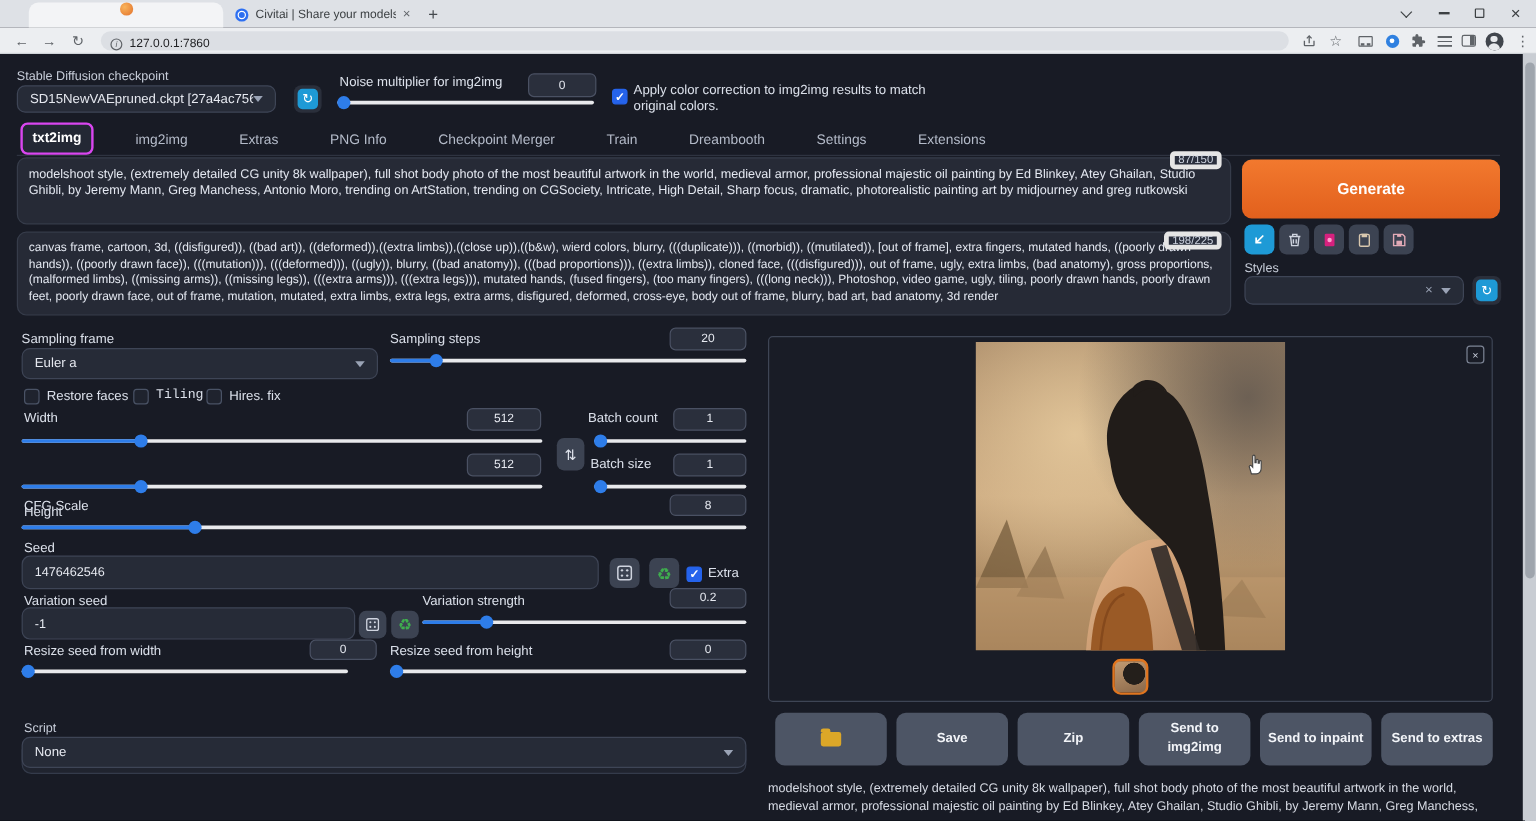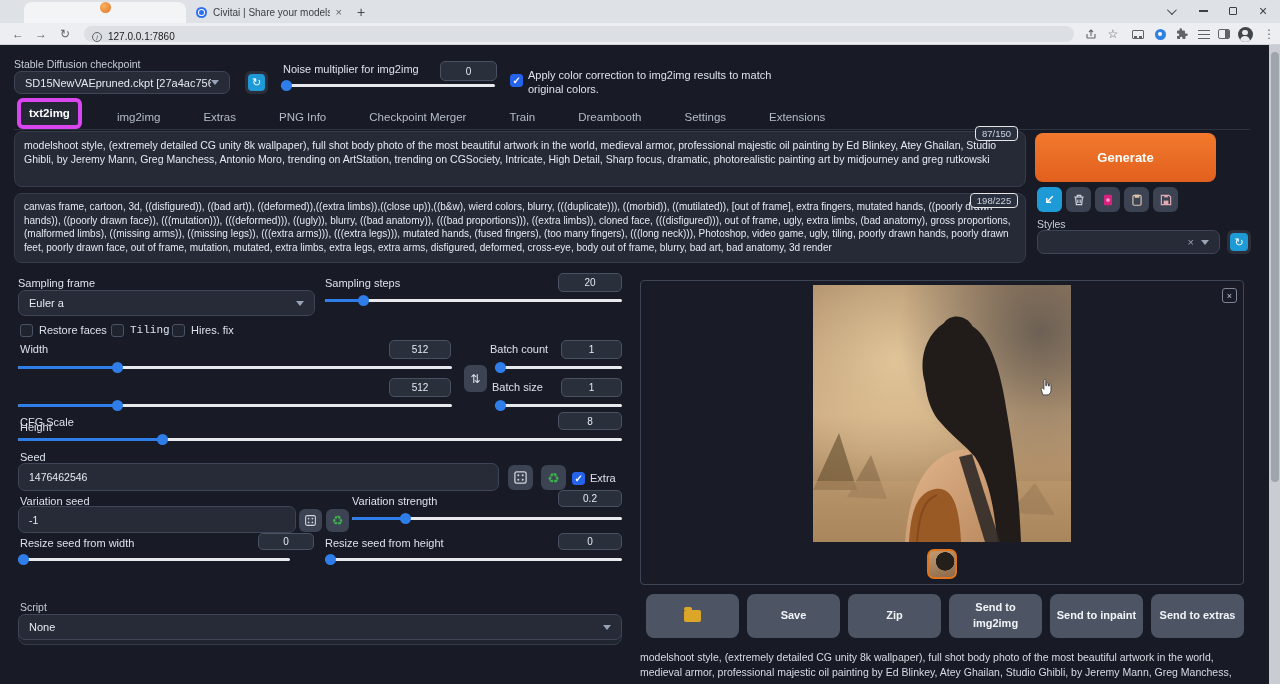--- a/index.html
+++ b/index.html
@@ -54,34 +54,34 @@
   .dd { position:absolute; background:#262b37; border:1px solid #3e4556; border-radius:7px; color:#e6e9f0; font-size:11px; display:flex; align-items:center; padding:0 10px; }
   .dd .ddtxt { flex:1; white-space:nowrap; overflow:hidden; }
   .caret { width:0; height:0; border-left:4px solid transparent; border-right:4px solid transparent; border-top:5px solid #9aa3b5; flex:none; }
   .slider { position:absolute; height:12px; }
   .slider .track { position:absolute; left:0; right:0; top:4.5px; height:3.5px; background:#e8e9ec; border-radius:2px; }
   .slider .fill { position:absolute; left:0; top:4.5px; height:3.5px; width:var(--fill); background:#2e7de9; border-radius:2px; }
   .slider .knob { position:absolute; top:0.5px; left:max(calc(var(--fill) - 6px), 0px); width:11px; height:11px; border-radius:50%; background:#2e7de9; }
   .cb { position:absolute; width:13px; height:13px; border-radius:3px; background:#1f232e; border:1px solid #4a5366; }
   .cb.checked { background:#2563eb; border-color:#2563eb; }
   .cb.checked::after { content:"✓"; position:absolute; left:1.5px; top:-0.5px; color:#fff; font-size:10px; font-weight:bold; }
-  .counter { position:absolute; background:#2a2f3d; border:1px solid #e5e5e5; border-radius:4px; color:#cdd3df; font-size:9.5px; display:flex; align-items:center; justify-content:center; z-index:3; }
+  .counter { position:absolute; background:#2a2f3d; border:4px solid #e5e5e5; border-radius:4px; color:#cdd3df; font-size:9.5px; display:flex; align-items:center; justify-content:center; z-index:3; }
   .promptbox { position:absolute; background:#262a36; border:1px solid #363c4a; border-radius:8px; color:#e4e8f1; padding:6px 9px; overflow:hidden; }
   .iconbtn { width:25px; height:25px; border-radius:6px; background:#3c4352; display:flex; align-items:center; justify-content:center; flex:none; }
   .iconbtn.blue { background:#1e9ad6; }
   .bluewrap { position:absolute; background:#2a2f3b; border-radius:6px; display:flex; align-items:center; justify-content:center; }
   .bluein { background:#1e9ad6; border-radius:4px; color:#fff; font-size:11px; display:flex; align-items:center; justify-content:center; }
   .i-refresh::before { content:"↻"; }
   .i-recycle::before { content:"♻"; }
   .i-swap::before { content:"⇅"; }
   .i-collapse::before { content:"◀"; }
   .navrow { position:absolute; left:14px; top:106px; width:1236px; height:24px; border-bottom:1px solid #2e3340; display:flex; align-items:flex-end; gap:27px; padding-left:3px; }
   .navtab { font-size:11.5px; color:#b4bbc9; padding:5px 8px 6px; white-space:nowrap; }
-  .navtab.active { color:#fff; font-weight:bold; background:#232834; border:4px solid #d946ef; border-radius:6px; }
-  .genbtn { position:absolute; left:1035px; top:133px; width:181px; height:49px; border-radius:8px; background:linear-gradient(#f2792e, #e2601d); color:#fff; font-weight:bold; font-size:13px; display:flex; align-items:center; justify-content:center; }
+  .navtab.active { color:#fff; font-weight:bold; background:#232834; border:2px solid #d946ef; border-radius:6px; }
+  .genbtn { position:absolute; left:1035px; top:133px; width:215px; height:49px; border-radius:8px; background:linear-gradient(#f2792e, #e2601d); color:#fff; font-weight:bold; font-size:13px; display:flex; align-items:center; justify-content:center; }
   .obtn { height:44px; border-radius:8px; background:#4d5565; color:#f2f4f8; font-size:11px; font-weight:bold; display:flex; align-items:center; justify-content:center; text-align:center; flex:1; padding:0 4px; line-height:1.45; }
   .folder { width:17px; height:12px; background:#dca728; border-radius:2px; position:relative; }
   .folder::before { content:""; position:absolute; top:-3px; left:0; width:8px; height:3px; background:#dca728; border-radius:2px 2px 0 0; }
   .outpanel { position:absolute; left:640px; top:280px; width:604px; height:305px; background:#191c26; border:1px solid #3e4555; border-radius:4px; }
   .thumb { position:absolute; left:927px; top:549px; width:30px; height:30px; border:2px solid #e0751f; border-radius:7px;
            background:radial-gradient(circle at 62% 40%, #241f1b 0 40%, transparent 42%), linear-gradient(160deg,#c29b72,#8a684a); }
   .closex { position:absolute; left:1222px; top:288px; width:15px; height:15px; border:1px solid #7d8596; border-radius:3px; color:#c3c9d6; font-size:9px; display:flex; align-items:center; justify-content:center; }
   .scrolltrack { position:absolute; left:1269px; top:45px; width:11px; height:639px; background:#c9cdd3; }
   .scrollthumb { position:absolute; left:1270.5px; top:52px; width:8px; height:430px; border-radius:4px; background:#9fa5ad; }
   .cnpanel { position:absolute; left:18px; top:572px; width:604px; height:28px; background:#20242f; border:1px solid #343b4b; border-radius:8px; display:flex; align-items:center; padding:0 13px; color:#eef1f6; font-size:12px; font-weight:bold; }

